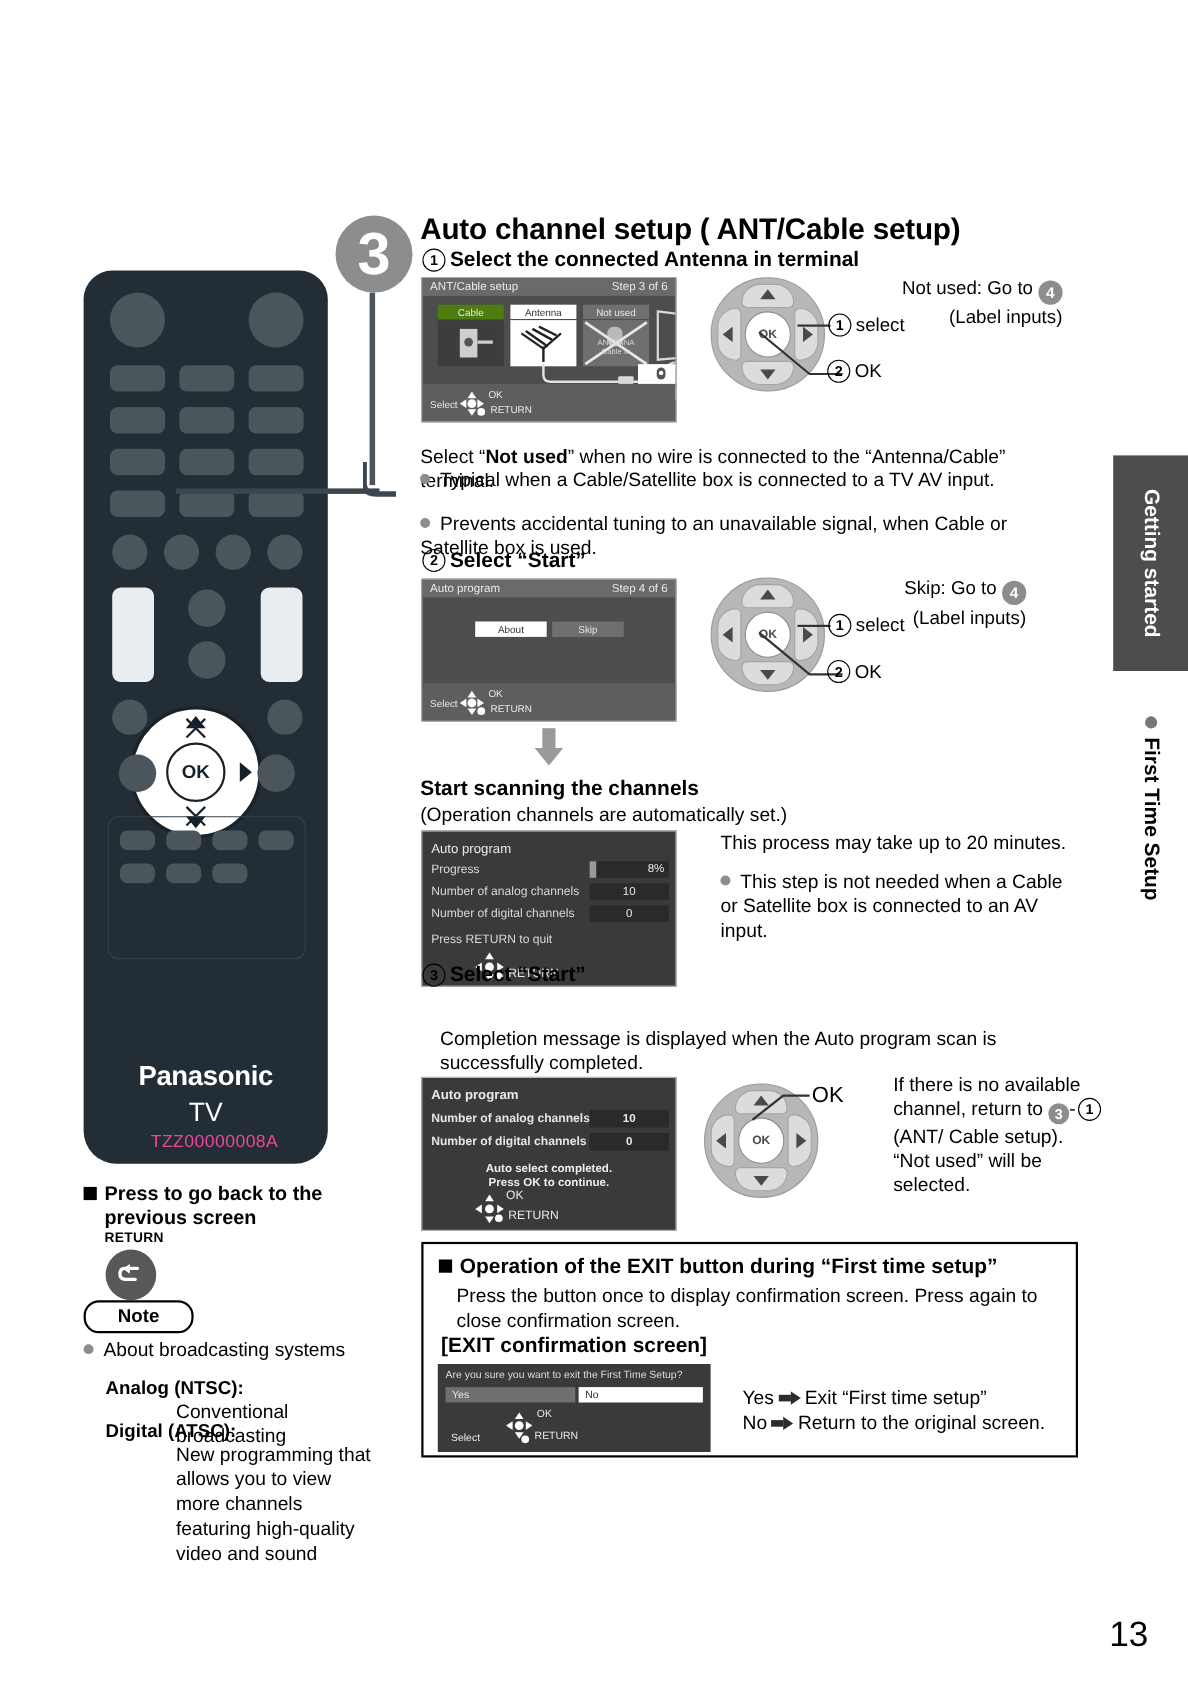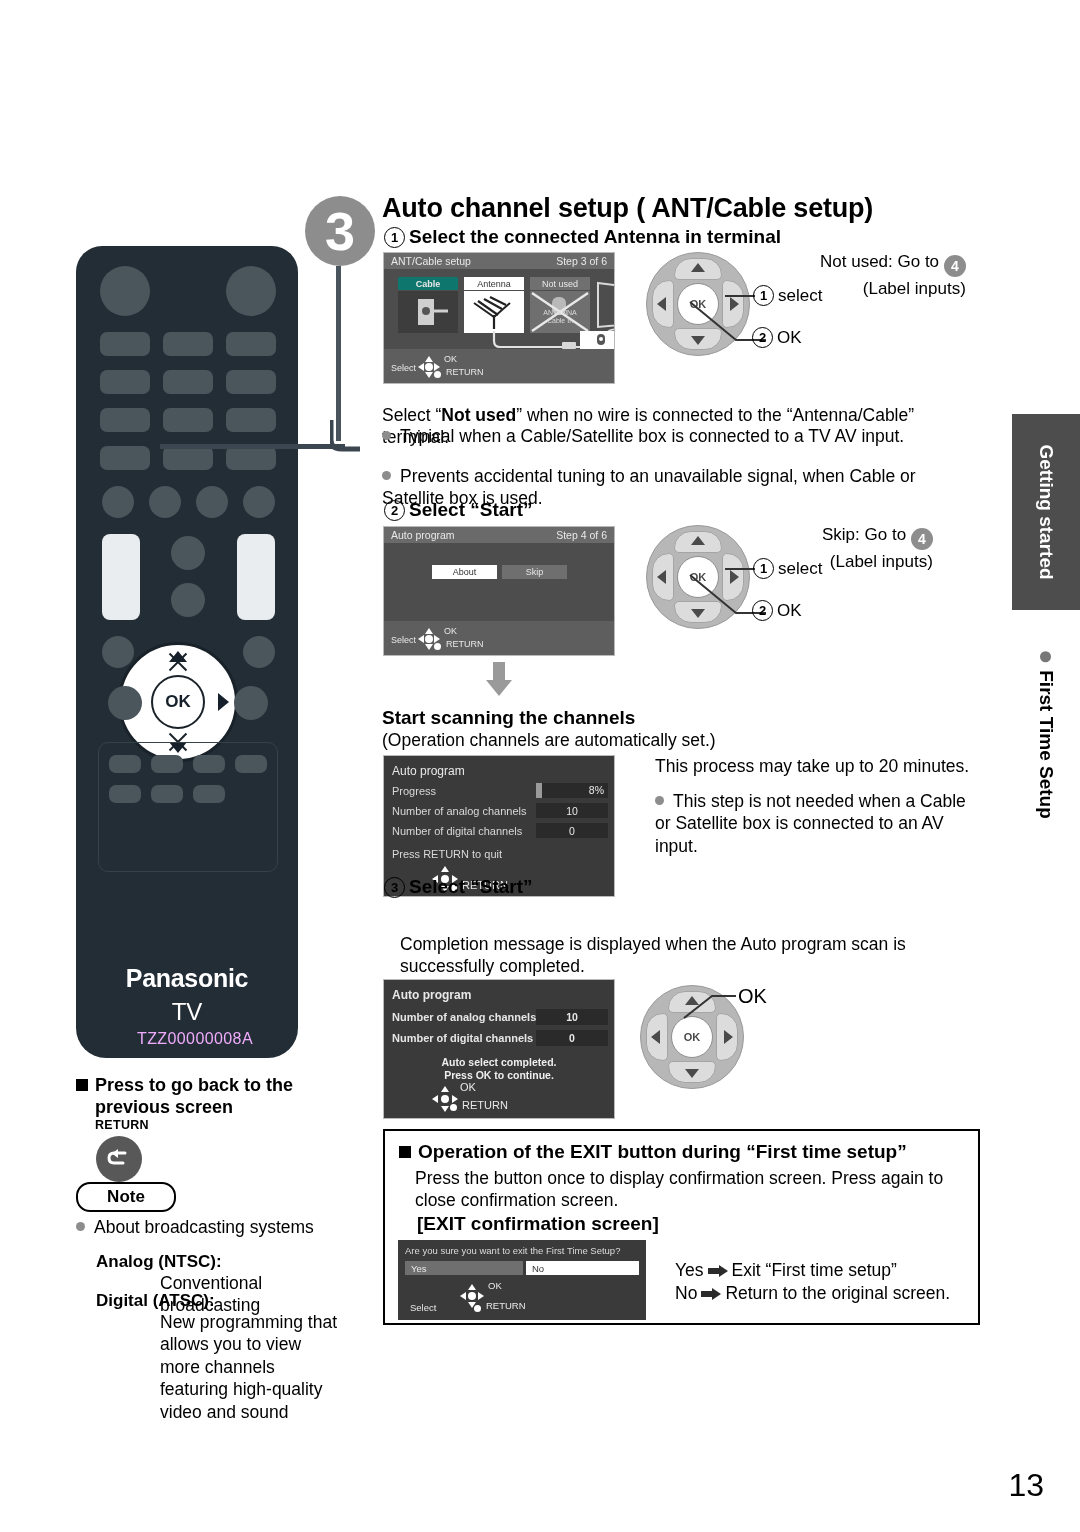--- a/index.html
+++ b/index.html
@@ -26,21 +26,21 @@
   #remote-brand{
     position:absolute;left:0;right:0;top:718px;text-align:center;
     color:#ffffff;font-weight:bold;font-size:25px;letter-spacing:-.3px;
   }
   #remote-tv{
     position:absolute;left:0;right:0;top:752px;text-align:center;
     color:#ffffff;font-size:24px;
   }
   #remote-model{
     position:absolute;left:16px;right:0;top:784px;text-align:center;
-    color:#f0abfc;font-size:16px;letter-spacing:.4px;
+    color:#ec4899;font-size:16px;letter-spacing:.4px;
   }
   
   #pad{
     position:absolute;left:42px;top:396px;width:120px;height:120px;
   }
   #pad .ring{
     position:absolute;inset:0;border-radius:50%;
     background:#ffffff;border:3px solid #1a2229;box-sizing:border-box;
   }
   #pad .okc{
@@ -271,21 +271,21 @@
 
   <div class="abs sub-head" style="left:384px;top:226px;">
     <span class="circnum">1</span><span>Select the connected Antenna in terminal</span>
   </div>
 
   <div class="osd" style="left:383px;top:252px;width:232px;height:132px;">
     <div class="bar">
       <span>ANT/Cable setup</span>
       <span>Step 3 of 6</span>
     </div>
-    <div class="abs" style="left:14px;top:24px;width:60px;height:13px;background:#0f766e;display:flex;align-items:center;justify-content:center;font-size:9px;font-weight:bold;">Cable</div>
+    <div class="abs" style="left:14px;top:24px;width:60px;height:13px;background:#4d7c0f;display:flex;align-items:center;justify-content:center;font-size:9px;">Cable</div>
     <div class="abs" style="left:80px;top:24px;width:60px;height:13px;background:#ffffff;color:#333;display:flex;align-items:center;justify-content:center;font-size:9px;">Antenna</div>
     <div class="abs" style="left:146px;top:24px;width:60px;height:13px;background:#707070;display:flex;align-items:center;justify-content:center;font-size:9px;">Not used</div>
 
     <div class="abs" style="left:14px;top:38px;width:60px;height:42px;background:#3d3d3d;">
       <svg width="60" height="42" viewBox="0 0 60 42">
           <rect x="20" y="8" width="16" height="26" fill="#cfcfcf"></rect>
           <circle cx="28" cy="20" r="4" fill="#555"></circle>
           <path d="M36 20 h14" stroke="#cfcfcf" stroke-width="3" fill="none"></path>
         </svg>
     </div>
@@ -498,27 +498,37 @@
     <div class="gl g-dn"></div>
     <div class="gl g-lf"></div>
     <div class="gl g-rt"></div>
     <div class="ok">OK</div>
   </div>
   <svg class="abs" style="left:682px;top:990px;" width="55" height="30">
     <path d="M2 28 L30 6 L54 6" fill="none" stroke="#333" stroke-width="2"></path>
   </svg>
   <div class="abs" style="left:738px;top:985px;font-size:20px;">OK</div>
 
+  <div class="abs body" style="left:812px;top:975px;width:190px;line-height:1.26;">
+    <div>If there is no available</div>
+    <div>
+      <span>channel, return to</span>
+      <span class="greynum sm">3</span><span>-</span><span class="circnum" style="margin-left:2px;margin-right:0;">1</span>
+    </div>
+    <div>(ANT/ Cable setup).</div>
+    <div>“Not used” will be</div>
+    <div>selected.</div>
+  </div>
 
   <div id="exit-box">
     <div class="abs" style="left:14px;top:10px;font-size:19px;font-weight:bold;">
       <span class="sq"></span><span>Operation of the EXIT button during “First time setup”</span>
     </div>
     <div class="abs body" style="left:30px;top:36px;width:545px;">Press the button once to display confirmation screen. Press again to close confirmation screen.</div>
-    <div class="abs" style="left:32px;top:82px;font-size:19px;font-weight:bold;">[EXIT confirmation screen]</div>
+    <div class="abs" style="left:16px;top:82px;font-size:19px;font-weight:bold;">[EXIT confirmation screen]</div>
 
     <div class="osd osd-dark" style="left:13px;top:109px;width:248px;height:80px;background:#3a3a3a;border:none;">
       <div class="abs" style="left:7px;top:5px;font-size:9.5px;color:#dcdcdc;">Are you sure you want to exit the First Time Setup?</div>
       <div class="abs" style="left:7px;top:21px;width:118px;height:14px;background:#6f6f6f;color:#e8e8e8;display:flex;align-items:center;padding-left:6px;box-sizing:border-box;font-size:9.5px;">Yes</div>
       <div class="abs" style="left:128px;top:21px;width:113px;height:14px;background:#ffffff;color:#333;display:flex;align-items:center;padding-left:6px;box-sizing:border-box;font-size:9.5px;">No</div>
 
       <span class="navglyph abs" style="left:62px;top:44px;width:24px;height:24px;">
         <i class="np up" style="left:8px;"></i><i class="np dn" style="left:8px;"></i><i class="np lf" style="top:8px;"></i><i class="np rt" style="top:8px;"></i><i class="nc" style="left:8px;top:8px;"></i>
       </span>
       <span class="abs" style="left:90px;top:40px;font-size:9.5px;">OK</span>

